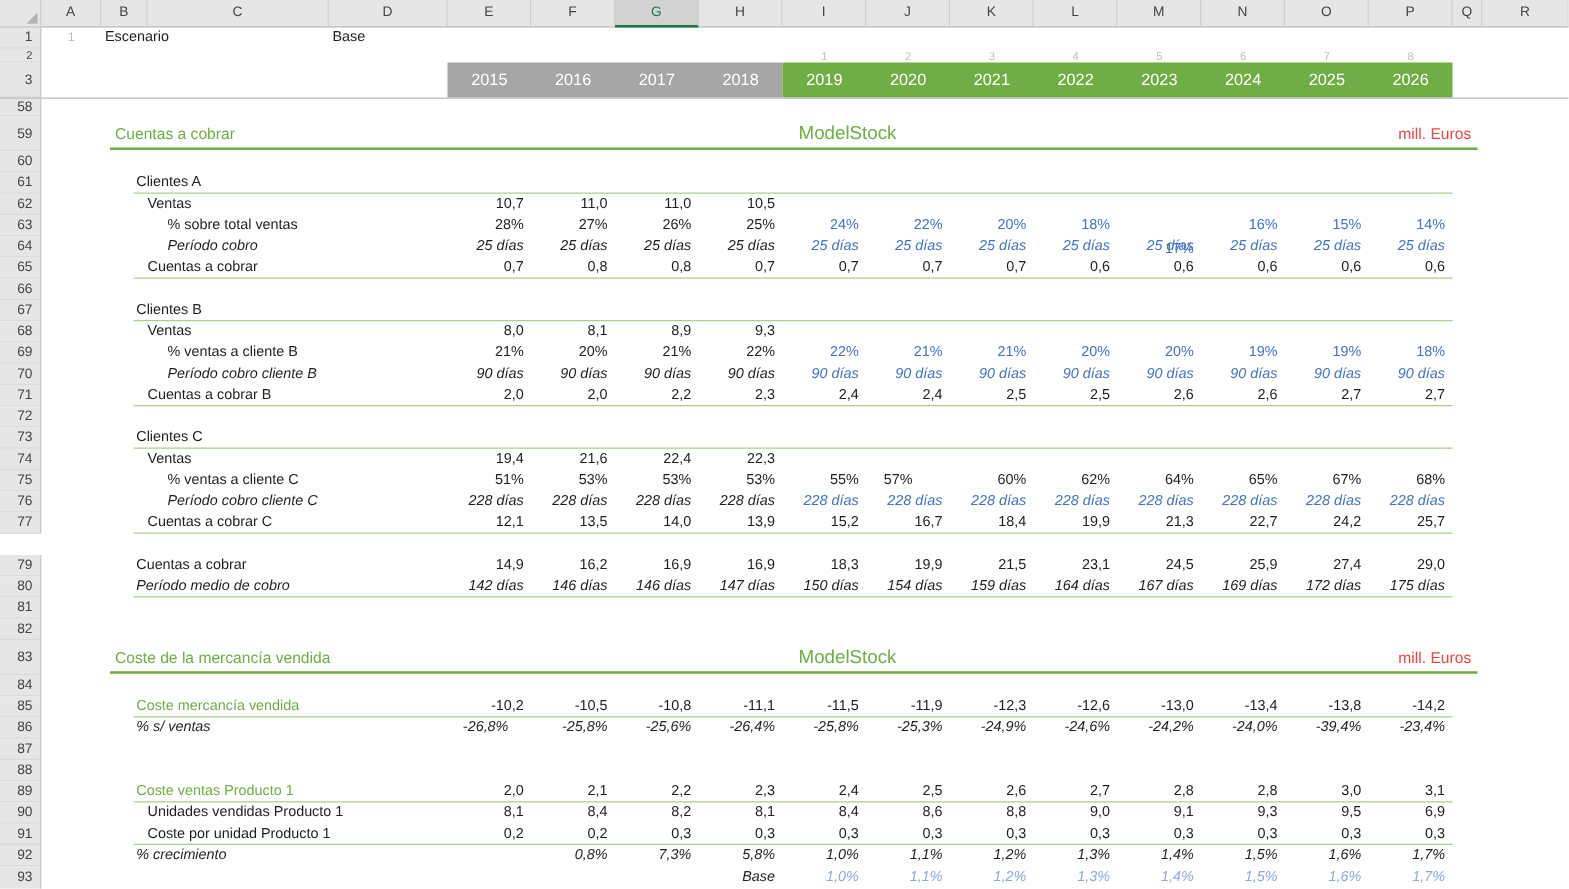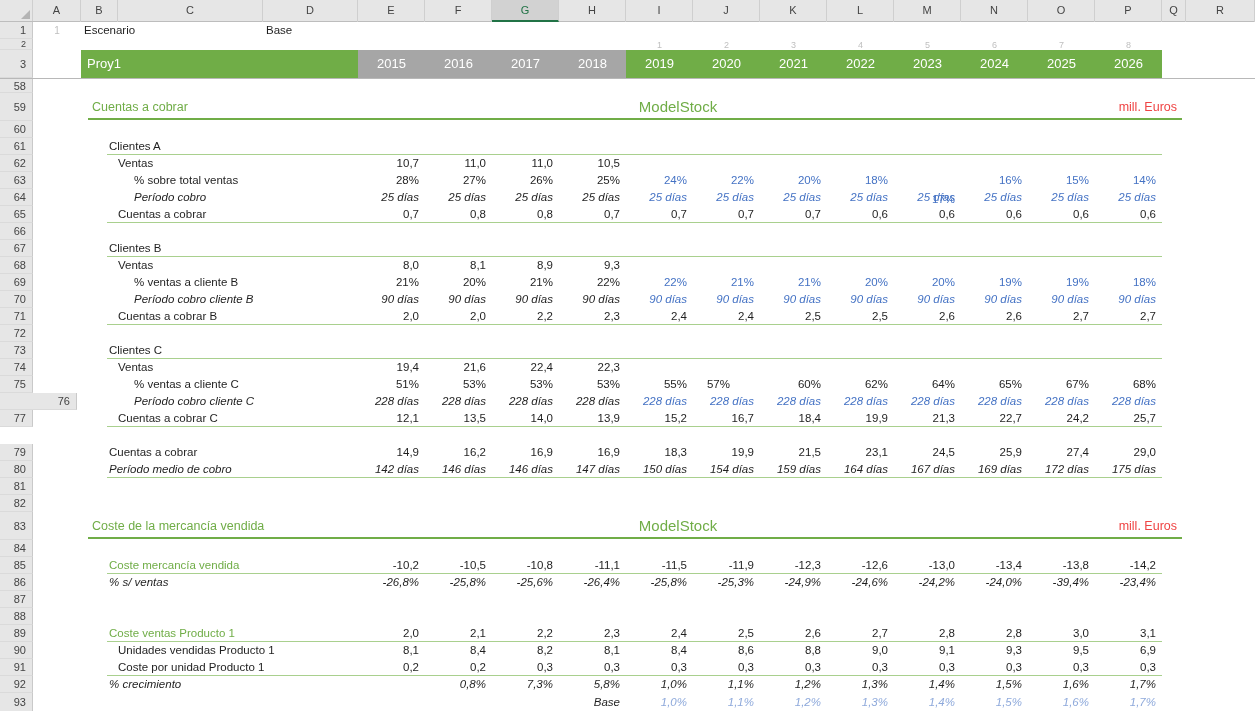--- a/index.html
+++ b/index.html
@@ -105,21 +105,20 @@
         <div class="pn" style="left: 201px;">4</div>
         <div class="pn" style="left: 268px;">5</div>
         <div class="pn" style="left: 335px;">6</div>
         <div class="pn" style="left: 402px;">7</div>
         <div class="pn" style="left: 469px;">8</div>
       </div>
   </div>
 
   <div class="toprow r3">
     <div class="gut">3</div>
-    <div class="band-proy">Proy1</div>
     <div class="band-hist">
         <div class="yr" style="left: 0px;">2015</div>
         <div class="yr" style="left: 67px;">2016</div>
         <div class="yr" style="left: 134px;">2017</div>
         <div class="yr" style="left: 201px;">2018</div>
       </div>
     <div class="band-proj">
         <div class="yr" style="left: 0px;">2019</div>
         <div class="yr" style="left: 67px;">2020</div>
         <div class="yr" style="left: 134px;">2021</div>
@@ -300,21 +299,21 @@
         <div class="c " style="left: 626px; width: 67px; line-height: 17px;">55%</div>
         <div class="c " style="left: 669px; width: 67px; line-height: 17px;">57%</div>
         <div class="c " style="left: 760px; width: 67px; line-height: 17px;">60%</div>
         <div class="c " style="left: 827px; width: 67px; line-height: 17px;">62%</div>
         <div class="c " style="left: 894px; width: 67px; line-height: 17px;">64%</div>
         <div class="c " style="left: 961px; width: 67px; line-height: 17px;">65%</div>
         <div class="c " style="left: 1028px; width: 67px; line-height: 17px;">67%</div>
         <div class="c " style="left: 1095px; width: 67px; line-height: 17px;">68%</div>
       </div>
       <div class="row" style="top: 314px; height: 17px;">
-        <div class="gut" style="line-height: 17px; padding-left: 44px;">76</div>
+        <div class="gut" style="line-height: 17px;">76</div>
         <div class="lbl it" style="left: 134px; line-height: 17px;">Período cobro cliente C</div>
         <div class="c it" style="left: 358px; width: 67px; line-height: 17px;">228 días</div>
         <div class="c it" style="left: 425px; width: 67px; line-height: 17px;">228 días</div>
         <div class="c it" style="left: 492px; width: 67px; line-height: 17px;">228 días</div>
         <div class="c it" style="left: 559px; width: 67px; line-height: 17px;">228 días</div>
         <div class="c blue it" style="left: 626px; width: 67px; line-height: 17px;">228 días</div>
         <div class="c blue it" style="left: 693px; width: 67px; line-height: 17px;">228 días</div>
         <div class="c blue it" style="left: 760px; width: 67px; line-height: 17px;">228 días</div>
         <div class="c blue it" style="left: 827px; width: 67px; line-height: 17px;">228 días</div>
         <div class="c blue it" style="left: 894px; width: 67px; line-height: 17px;">228 días</div>
@@ -401,21 +400,21 @@
         <div class="c " style="left: 827px; width: 67px; line-height: 17px;">-12,6</div>
         <div class="c " style="left: 894px; width: 67px; line-height: 17px;">-13,0</div>
         <div class="c " style="left: 961px; width: 67px; line-height: 17px;">-13,4</div>
         <div class="c " style="left: 1028px; width: 67px; line-height: 17px;">-13,8</div>
         <div class="c " style="left: 1095px; width: 67px; line-height: 17px;">-14,2</div>
         <div class="uline"></div>
       </div>
       <div class="row" style="top: 495px; height: 17px;">
         <div class="gut" style="line-height: 17px;">86</div>
         <div class="lbl it" style="left: 109px; line-height: 17px;">% s/ ventas</div>
-        <div class="c it" style="left: 358px; width: 67px; line-height: 17px;">-26,8%</div>
+        <div class="c it" style="left: 358px; width: 67px; line-height: 17px; text-align: center;">-26,8%</div>
         <div class="c it" style="left: 425px; width: 67px; line-height: 17px;">-25,8%</div>
         <div class="c it" style="left: 492px; width: 67px; line-height: 17px;">-25,6%</div>
         <div class="c it" style="left: 559px; width: 67px; line-height: 17px;">-26,4%</div>
         <div class="c it" style="left: 626px; width: 67px; line-height: 17px;">-25,8%</div>
         <div class="c it" style="left: 693px; width: 67px; line-height: 17px;">-25,3%</div>
         <div class="c it" style="left: 760px; width: 67px; line-height: 17px;">-24,9%</div>
         <div class="c it" style="left: 827px; width: 67px; line-height: 17px;">-24,6%</div>
         <div class="c it" style="left: 894px; width: 67px; line-height: 17px;">-24,2%</div>
         <div class="c it" style="left: 961px; width: 67px; line-height: 17px;">-24,0%</div>
         <div class="c it" style="left: 1028px; width: 67px; line-height: 17px;">-39,4%</div>

